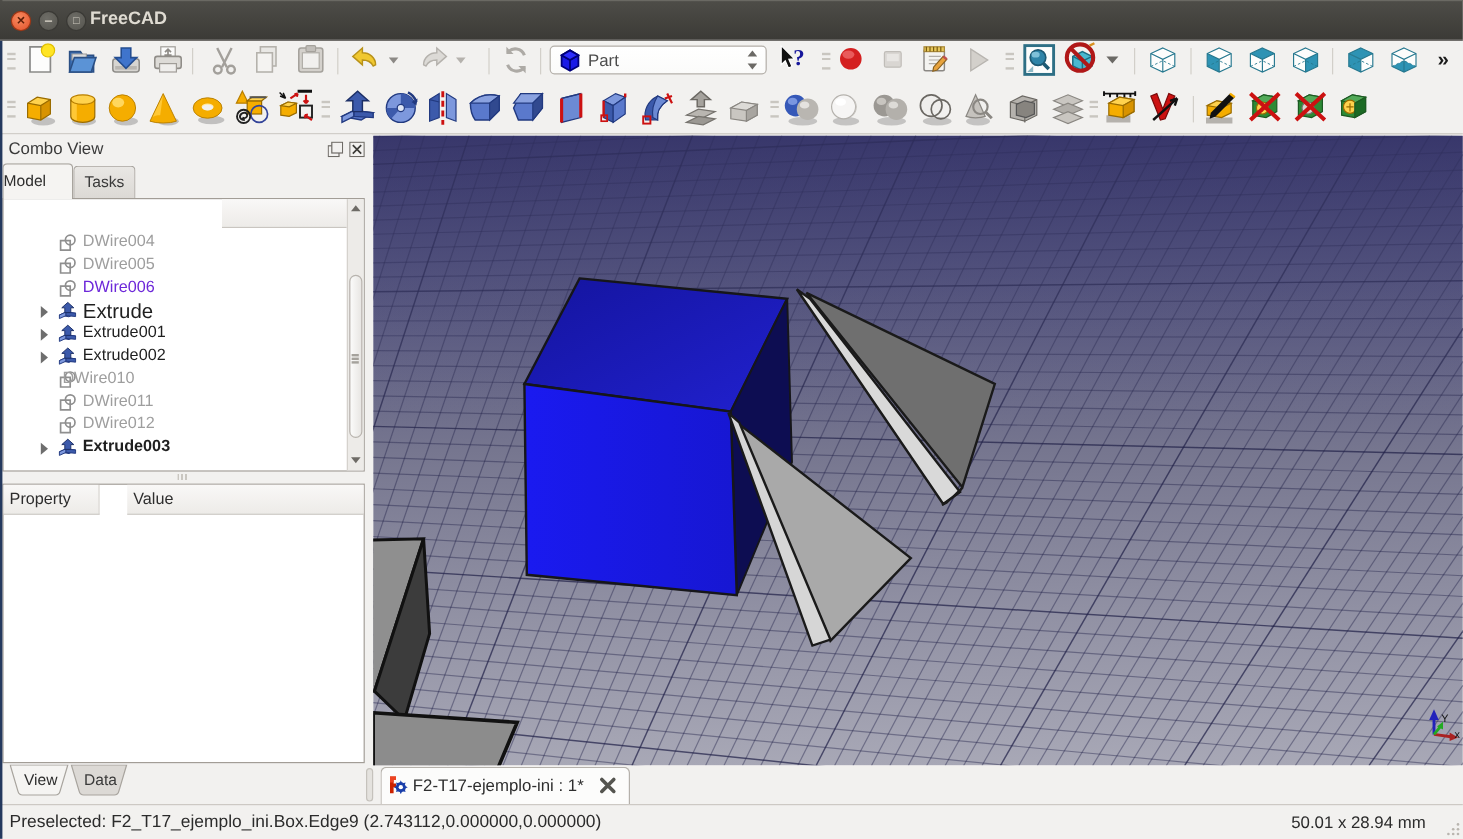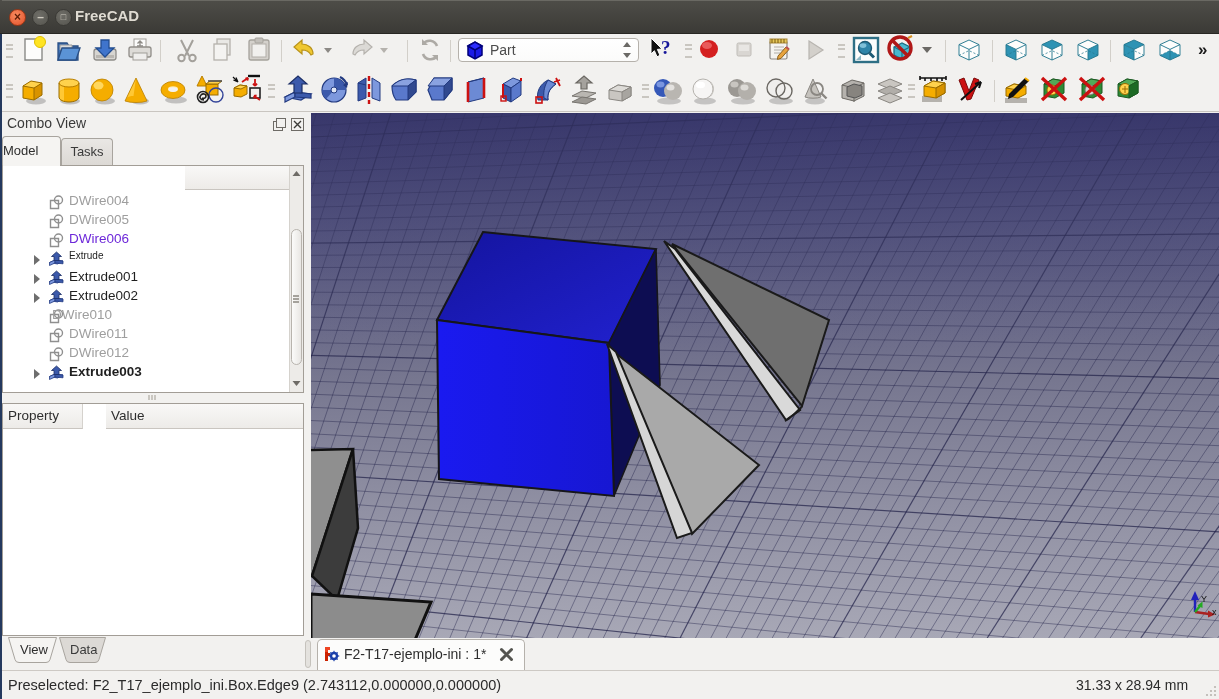--- a/index.html
+++ b/index.html
@@ -423,21 +423,21 @@
 <div style="position:absolute;left:69px;top:231px;font-size:13.5px;color:#6d28d9;font-weight:normal">DWire006</div>
 <svg style="position:absolute;left:32px;top:254px" width="10" height="12" viewBox="0 0 10 12">
     <path d="M2 1l6 5-6 5z" fill="#6e6e6e"></path>
   </svg>
 <svg style="position:absolute;left:48px;top:251px" width="16" height="16" viewBox="0 0 16 16">
     <path d="M1.5 11.5l5.5-2.5 8 1-5.5 3z" fill="#5a79cc" stroke="#223a80" stroke-width="0.8"></path>
 <path d="M1.5 11.5l5.5-2.5v3l-5.5 2.5z" fill="#7d98dd" stroke="#223a80" stroke-width="0.8"></path>
 <path d="M7 9l8 1v2.8l-8-.8z" fill="#3c5aab" stroke="#223a80" stroke-width="0.8"></path>
 <path d="M6 9.5V5.5H3.5L8.5 1l5 4.5H11v4z" fill="#3c5aab" stroke="#1c2f66" stroke-width="0.8"></path>
   </svg>
-<div style="position:absolute;left:69px;top:250px;font-size:10px;color:#1f1f1f;font-weight:normal">Extrude</div>
+<div style="position:absolute;left:69px;top:250px;font-size:17px;color:#1f1f1f;font-weight:normal">Extrude</div>
 <svg style="position:absolute;left:32px;top:273px" width="10" height="12" viewBox="0 0 10 12">
     <path d="M2 1l6 5-6 5z" fill="#6e6e6e"></path>
   </svg>
 <svg style="position:absolute;left:48px;top:270px" width="16" height="16" viewBox="0 0 16 16">
     <path d="M1.5 11.5l5.5-2.5 8 1-5.5 3z" fill="#5a79cc" stroke="#223a80" stroke-width="0.8"></path>
 <path d="M1.5 11.5l5.5-2.5v3l-5.5 2.5z" fill="#7d98dd" stroke="#223a80" stroke-width="0.8"></path>
 <path d="M7 9l8 1v2.8l-8-.8z" fill="#3c5aab" stroke="#223a80" stroke-width="0.8"></path>
 <path d="M6 9.5V5.5H3.5L8.5 1l5 4.5H11v4z" fill="#3c5aab" stroke="#1c2f66" stroke-width="0.8"></path>
   </svg>
 <div style="position:absolute;left:69px;top:269px;font-size:13.5px;color:#1f1f1f;font-weight:normal">Extrude001</div>
@@ -698,21 +698,21 @@
     </g>
 <circle cx="11" cy="11" r="1.8" fill="#fff"></circle>
 </svg>
 <div class="abs" style="left:344px;top:646px;font-size:14px;color:#2e2e2e">F2-T17-ejemplo-ini : 1*</div>
 <svg class="abs" style="left:499px;top:647px" width="15" height="15" viewBox="0 0 15 15">
     <path d="M2.5 2.5L12.5 12.5M12.5 2.5L2.5 12.5" stroke="#555550" stroke-width="3" stroke-linecap="round"></path>
   </svg>
 
 <div class="abs" style="left:0;top:670px;width:1219px;height:29px;background:#f2f1ef;border-top:1px solid #cdc9c4"></div>
 <div class="abs" style="left:8px;top:677px;font-size:14.5px;color:#2b2b2b">Preselected: F2_T17_ejemplo_ini.Box.Edge9 (2.743112,0.000000,0.000000)</div>
-<div class="abs" style="left:1076px;top:677px;font-size:14px;color:#2b2b2b">31.33 x 28.94 mm</div>
+<div class="abs" style="left:1076px;top:677px;font-size:14px;color:#2b2b2b">50.01 x 28.94 mm</div>
 <svg class="abs" style="left:1204px;top:684px" width="14" height="14" viewBox="0 0 14 14">
 <g fill="#b9b5af">
       <circle cx="11" cy="3" r="1.1"></circle>
       <circle cx="7" cy="7" r="1.1"></circle>
       <circle cx="11" cy="7" r="1.1"></circle>
       <circle cx="3" cy="11" r="1.1"></circle>
       <circle cx="7" cy="11" r="1.1"></circle>
       <circle cx="11" cy="11" r="1.1"></circle>
     </g>
   </svg>

